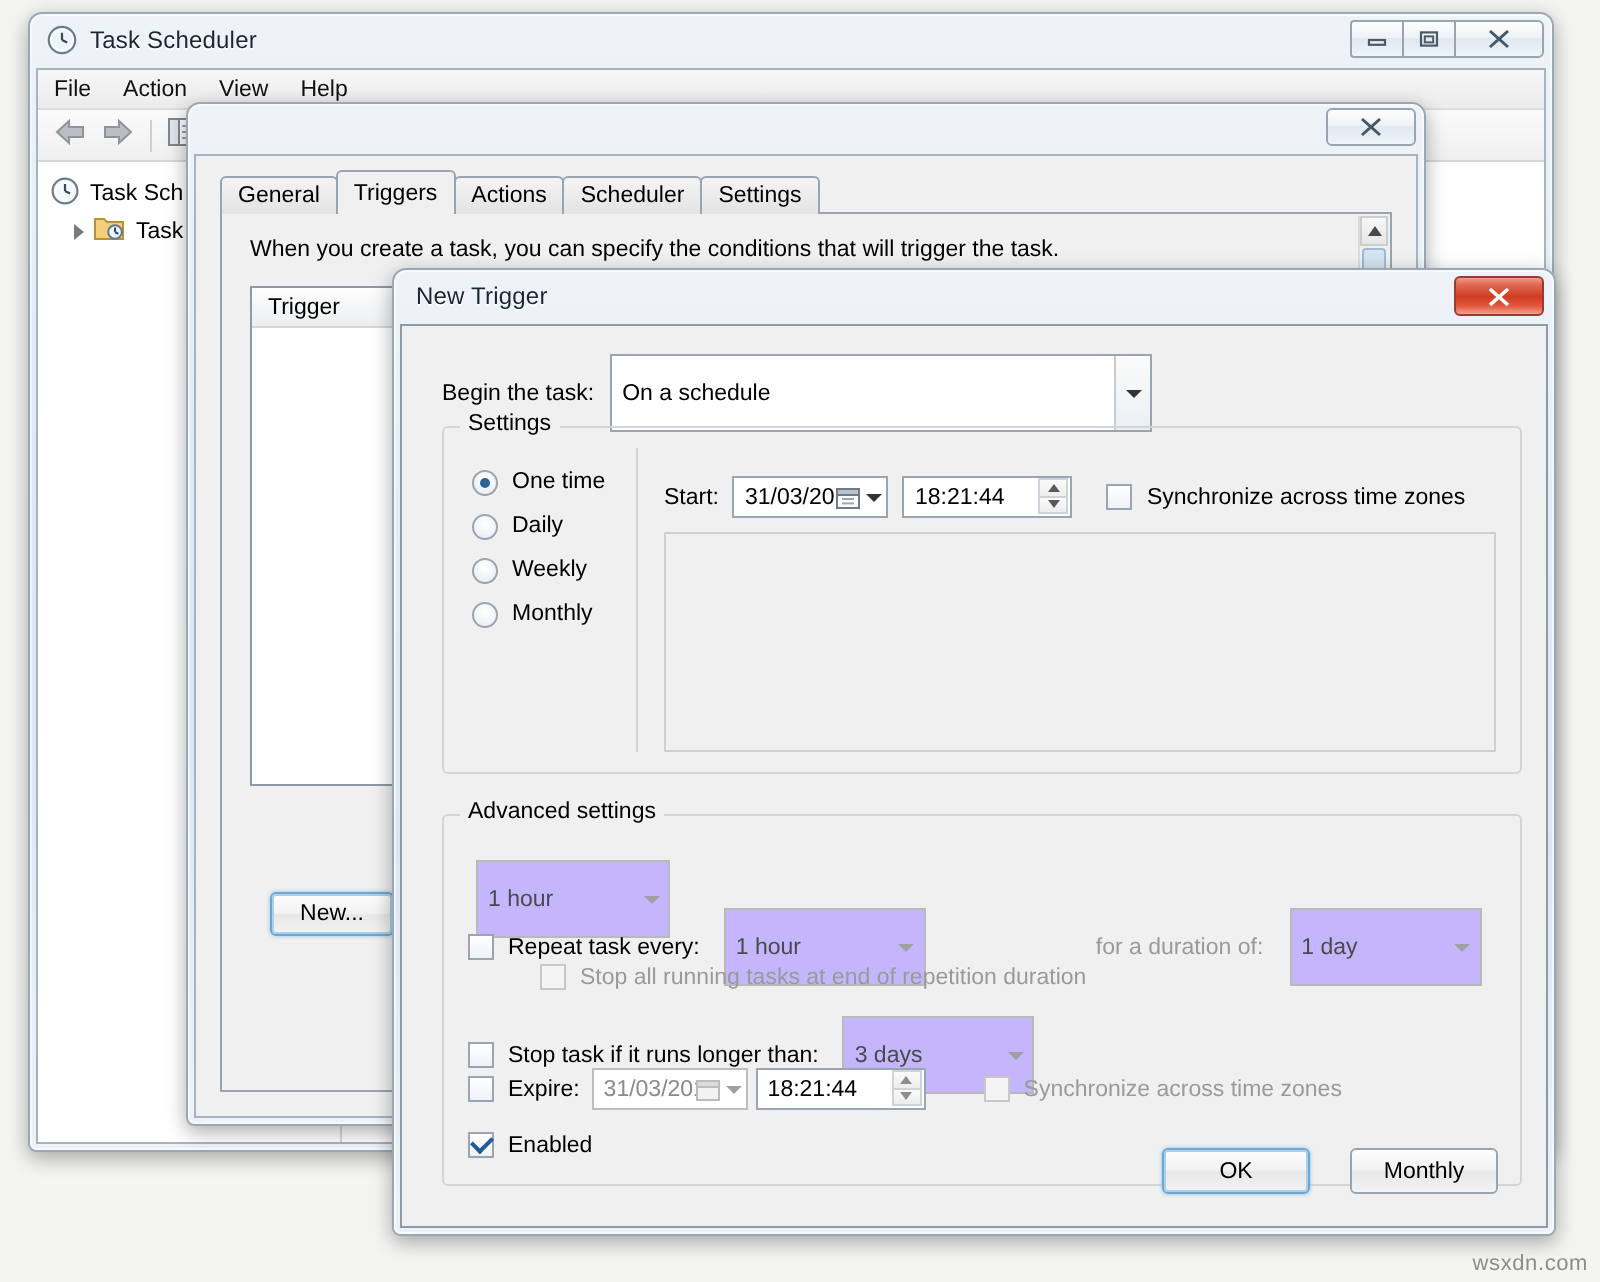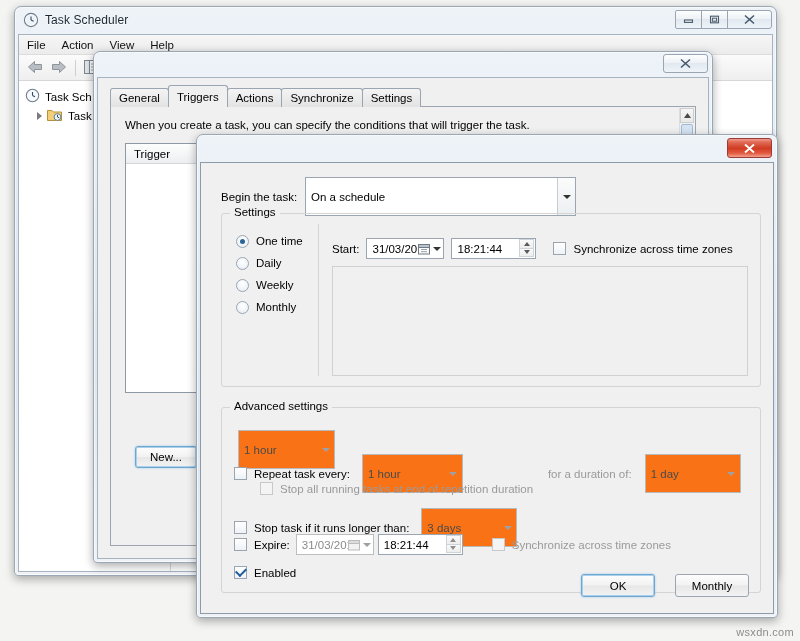--- a/index.html
+++ b/index.html
@@ -164,21 +164,21 @@
     height:39px; border:1px solid #9aa5b1; background:#fff;
     display:flex; align-items:center; box-sizing:border-box;
     font-size:11.5px; padding-left:5px; position:relative;
   }
   .combo .arw {
     position:absolute; right:0; top:0; bottom:0; width:17px;
     display:flex; align-items:center; justify-content:center;
     border-left:1px solid #c6ccd2;
     background: linear-gradient(180deg,#fbfbfb,#eceff2);
   }
-  .combo.flat { background:#f97316; border-color:#b9b9b9; color:#4a4a4a;}
+  .combo.flat { background:#c4b5fd; border-color:#b9b9b9; color:#4a4a4a;}
   .combo.flat .arw { background:transparent; border-left:none; }
   .caret { width:0;height:0;border-left:4px solid transparent;border-right:4px solid transparent;border-top:4px solid #333; }
   .caret.dim { border-top-color:#a0a0a0; }
 
   .textbox {
     height:21px; border:1px solid #9aa5b1; background:#fff;
     display:flex; align-items:center; box-sizing:border-box;
     font-size:11.5px; padding-left:5px; position:relative;
   }
   .textbox.disabled { color:#8a8a8a; border-color:#bdbdbd; }
@@ -346,21 +346,21 @@
         </svg>
       </div>
     </div>
 
     <div class="win-body" id="ct-body">
 
       <div class="tabstrip">
         <div class="tab">General</div>
         <div class="tab active">Triggers</div>
         <div class="tab">Actions</div>
-        <div class="tab">Synchronize</div>
+        <div class="tab">Scheduler</div>
         <div class="tab">Settings</div>
       </div>
 
       <div class="tabpage">
         <div class="ct-desc lbl">When you create a task, you can specify the conditions that will trigger the task.</div>
 
         <div class="trig-list">
           <div class="trig-head">Trigger</div>
         </div>
 
@@ -374,20 +374,23 @@
           </div>
           <div class="vs-thumb"></div>
         </div>
       </div>
     </div>
   </div>
 
   <div class="win" id="nt-win">
     <div class="win-frame"></div>
 
+    <div class="titlebar">
+      <span class="title-text" style="margin-left:3px;">New Trigger</span>
+    </div>
 
     <div class="capbtns" style="right:6px;top:4px;">
       <div class="capbtn redclose">
         <svg width="13" height="11" viewBox="0 0 13 11">
           <path d="M2 1.5 L6.5 5.5 L11 1.5 M2 9.5 L6.5 5.5 L11 9.5" fill="none" stroke="#ffffff" stroke-width="1.8"></path>
         </svg>
       </div>
     </div>
 
     <div class="win-body" id="nt-body">
@@ -491,21 +494,21 @@
           </span>
           <span class="lbl dim" style="margin-left:77px;">for a duration of:</span>
           <span class="combo flat" style="width:96px;margin-left:5px;">
             <span>1 day</span>
             <span class="arw">
                 <span class="caret dim"></span>
               </span>
           </span>
         </div>
 
-        <div class="row" style="left:38px;top:74px;">
+        <div class="row" style="left:48px;top:74px;">
           <span class="cbrow">
             <span class="cbx dim"></span>
             <span class="lbl dim">Stop all running tasks at end of repetition duration</span>
           </span>
         </div>
 
         <div class="row" style="left:12px;top:100px;gap:8px;">
           <span class="cbrow">
             <span class="cbx"></span>
             <span class="lbl">Stop task if it runs longer than:</span>

